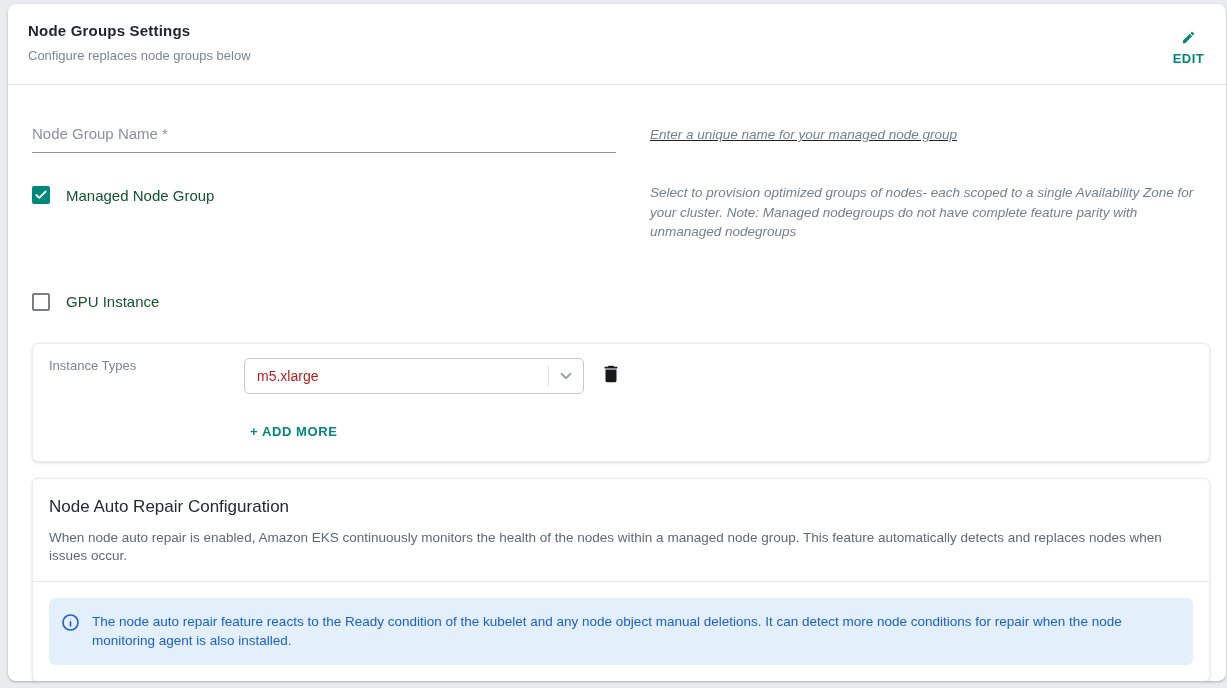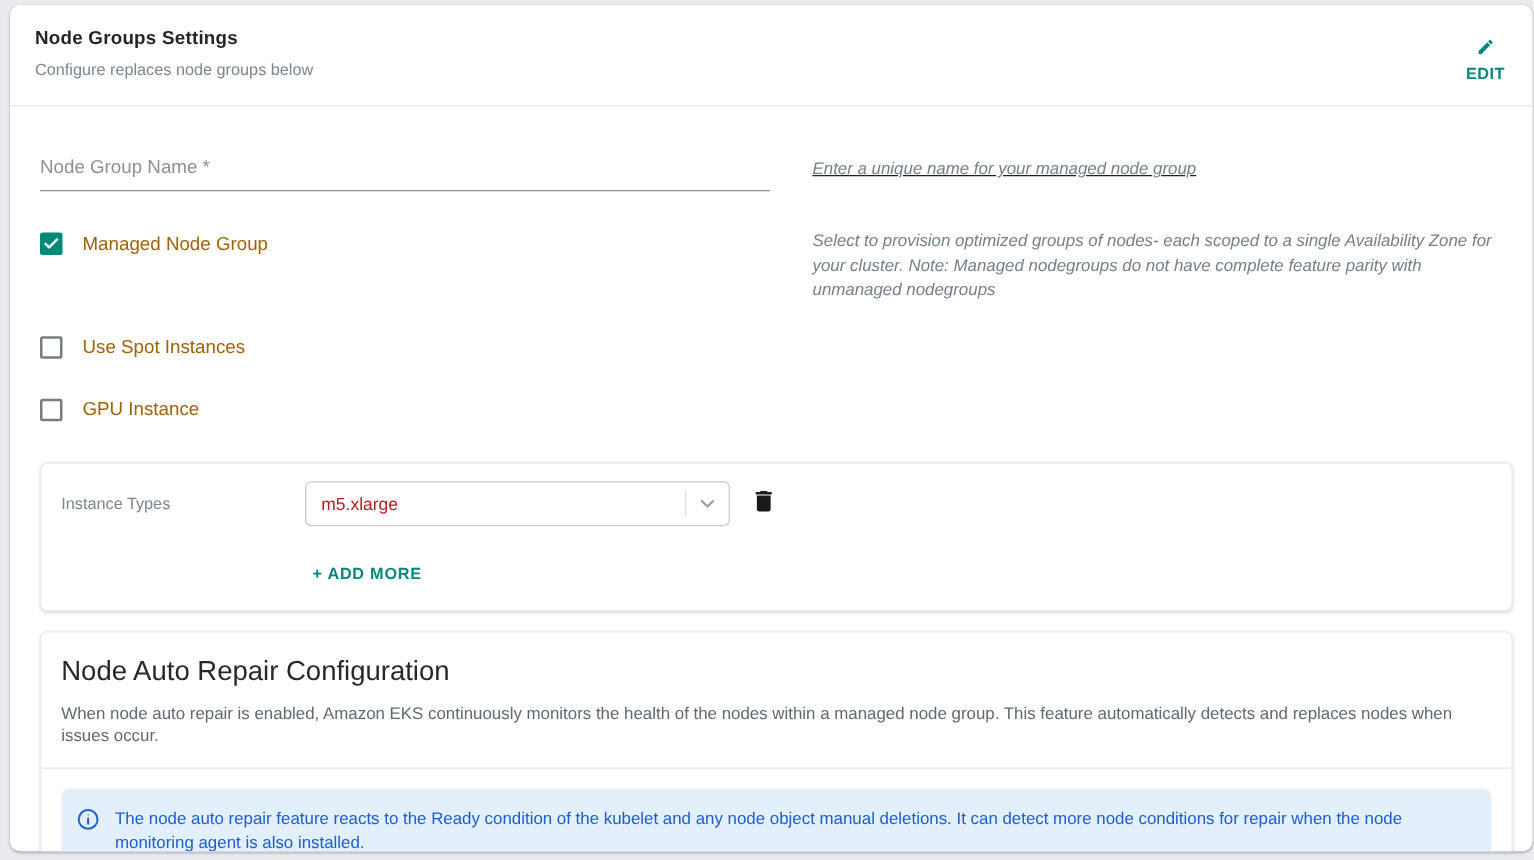--- a/index.html
+++ b/index.html
@@ -70,31 +70,31 @@
   }
   .cbx {
     width: 18px; height: 18px; flex: 0 0 18px;
     border: 2px solid #767d84; border-radius: 2px;
     background: #fff;
     display: inline-flex; align-items: center; justify-content: center;
   }
   .cbx.checked { background: #00897b; border-color: #00897b; }
   .cbx svg { display: none; }
   .cbx.checked svg { display: block; }
-  .cb-label { font-size: 15px; color: #a16207; }
+  .cb-label { font-size: 15px; color: #14532d; }
 
   .inner-card {
     background: #fff;
     border: 1px solid #ececec;
     border-radius: 6px;
     box-shadow: 0 1px 3px rgba(0,0,0,.14);
     margin-bottom: 16px;
   }
   .instance-card { padding: 14px 16px 16px 16px; }
-  .it-row { display: flex; align-items: center; }
+  .it-row { display: flex; }
   .it-label { flex: 0 0 195px; font-size: 13px; color: #7c868f; }
   .select-box {
     width: 340px; height: 36px;
     border: 1px solid #c6cacd; border-radius: 5px;
     display: flex; align-items: center;
     padding-left: 12px;
     cursor: pointer;
     background: #fff;
   }
   .select-value { flex: 1 1 auto; font-size: 14px; color: #b91c1c; }
@@ -106,21 +106,21 @@
   }
   .add-more {
     background: none; border: none; cursor: pointer;
     font-family: inherit;
     color: #00897b; font-size: 13px; font-weight: bold; letter-spacing: .6px;
     margin: 26px 0 2px 199px; padding: 4px 2px;
   }
 
   .repair-card { padding: 0; }
   .repair-header { padding: 18px 16px 16px 16px; }
-  .repair-title { font-size: 22px; font-weight: normal; color: #24292e; }
+  .repair-title { font-size: 17px; font-weight: normal; color: #24292e; }
   .repair-desc { font-size: 13.5px; color: #5f6972; margin-top: 12px; line-height: 18px; }
   .repair-body { padding: 16px 16px 16px 16px; }
   .alert {
     background: #e4effc;
     border-radius: 6px;
     display: flex;
     align-items: flex-start;
     gap: 12px;
     padding: 14px 16px 15px 12px;
   }
@@ -166,28 +166,20 @@
                 <polyline points="20 6 9 17 4 12"></polyline>
               </svg>
           </span>
           <span class="cb-label">Managed Node Group</span>
         </label>
       </div>
       <div class="hint">Select to provision optimized groups of nodes- each scoped to a single Availability Zone for your cluster. Note: Managed nodegroups do not have complete feature parity with unmanaged nodegroups</div>
     </div>
 
     <div class="form-row cb-row">
-      <div class="left">
-        <label class="checkbox">
-          <span class="cbx">
-            
-          </span>
-          <span class="cb-label">Use Spot Instances</span>
-        </label>
-      </div>
     </div>
 
     <div class="form-row cb-row last">
       <div class="left">
         <label class="checkbox">
           <span class="cbx">
             
           </span>
           <span class="cb-label">GPU Instance</span>
         </label>

